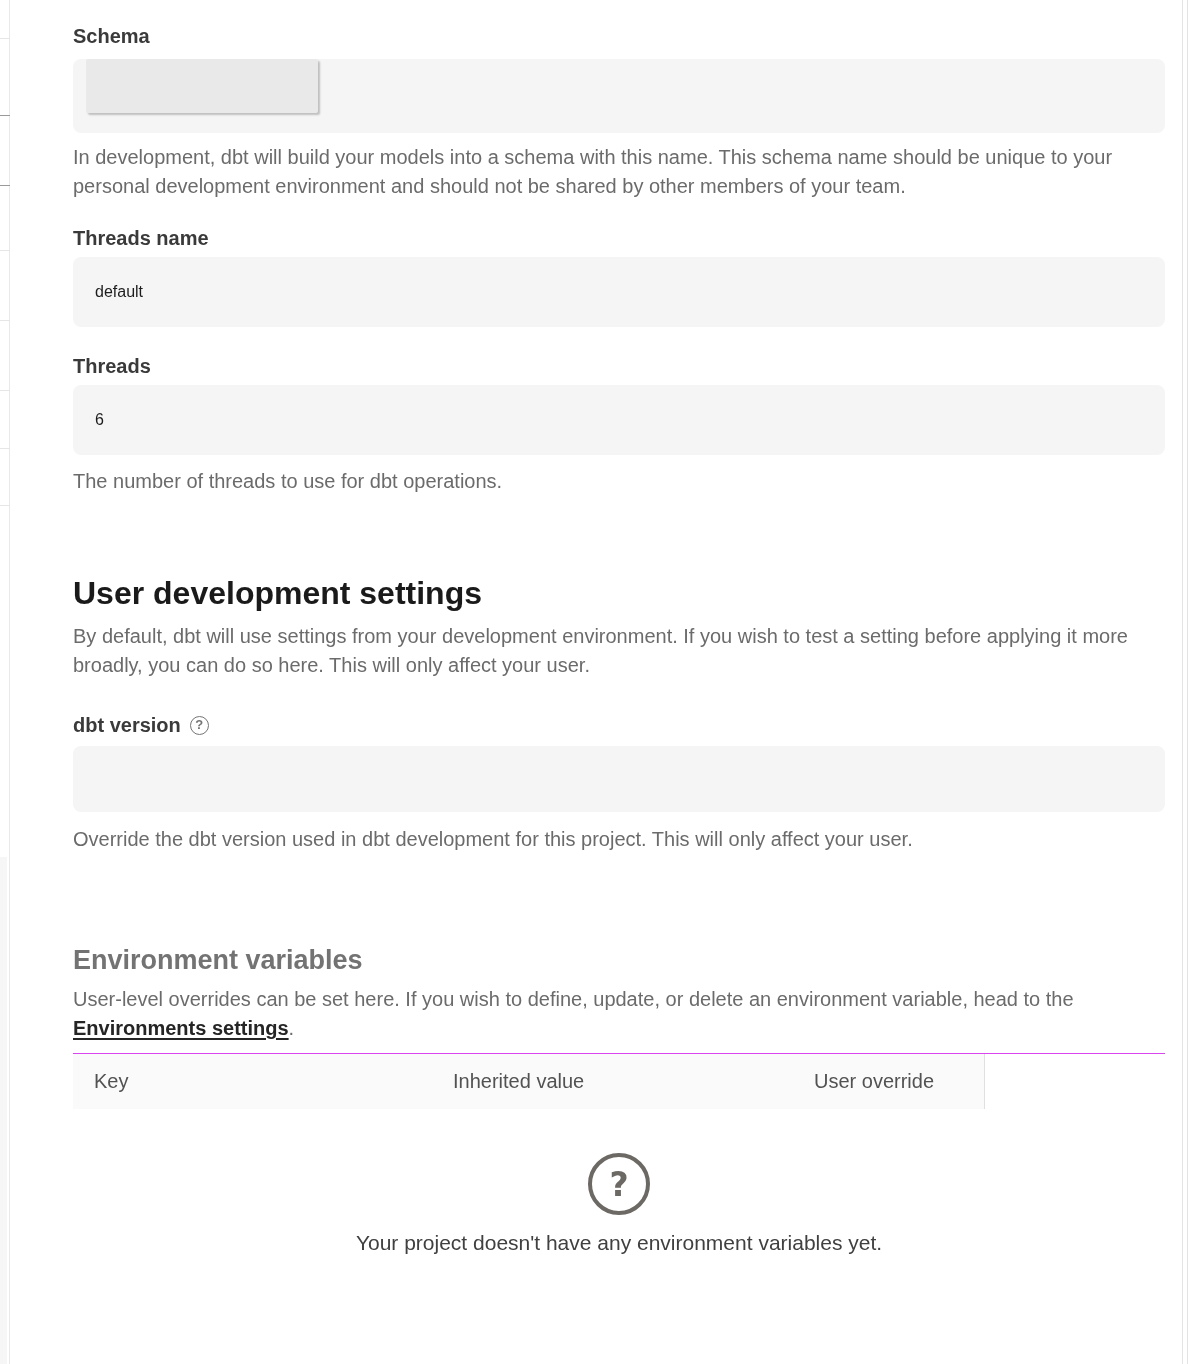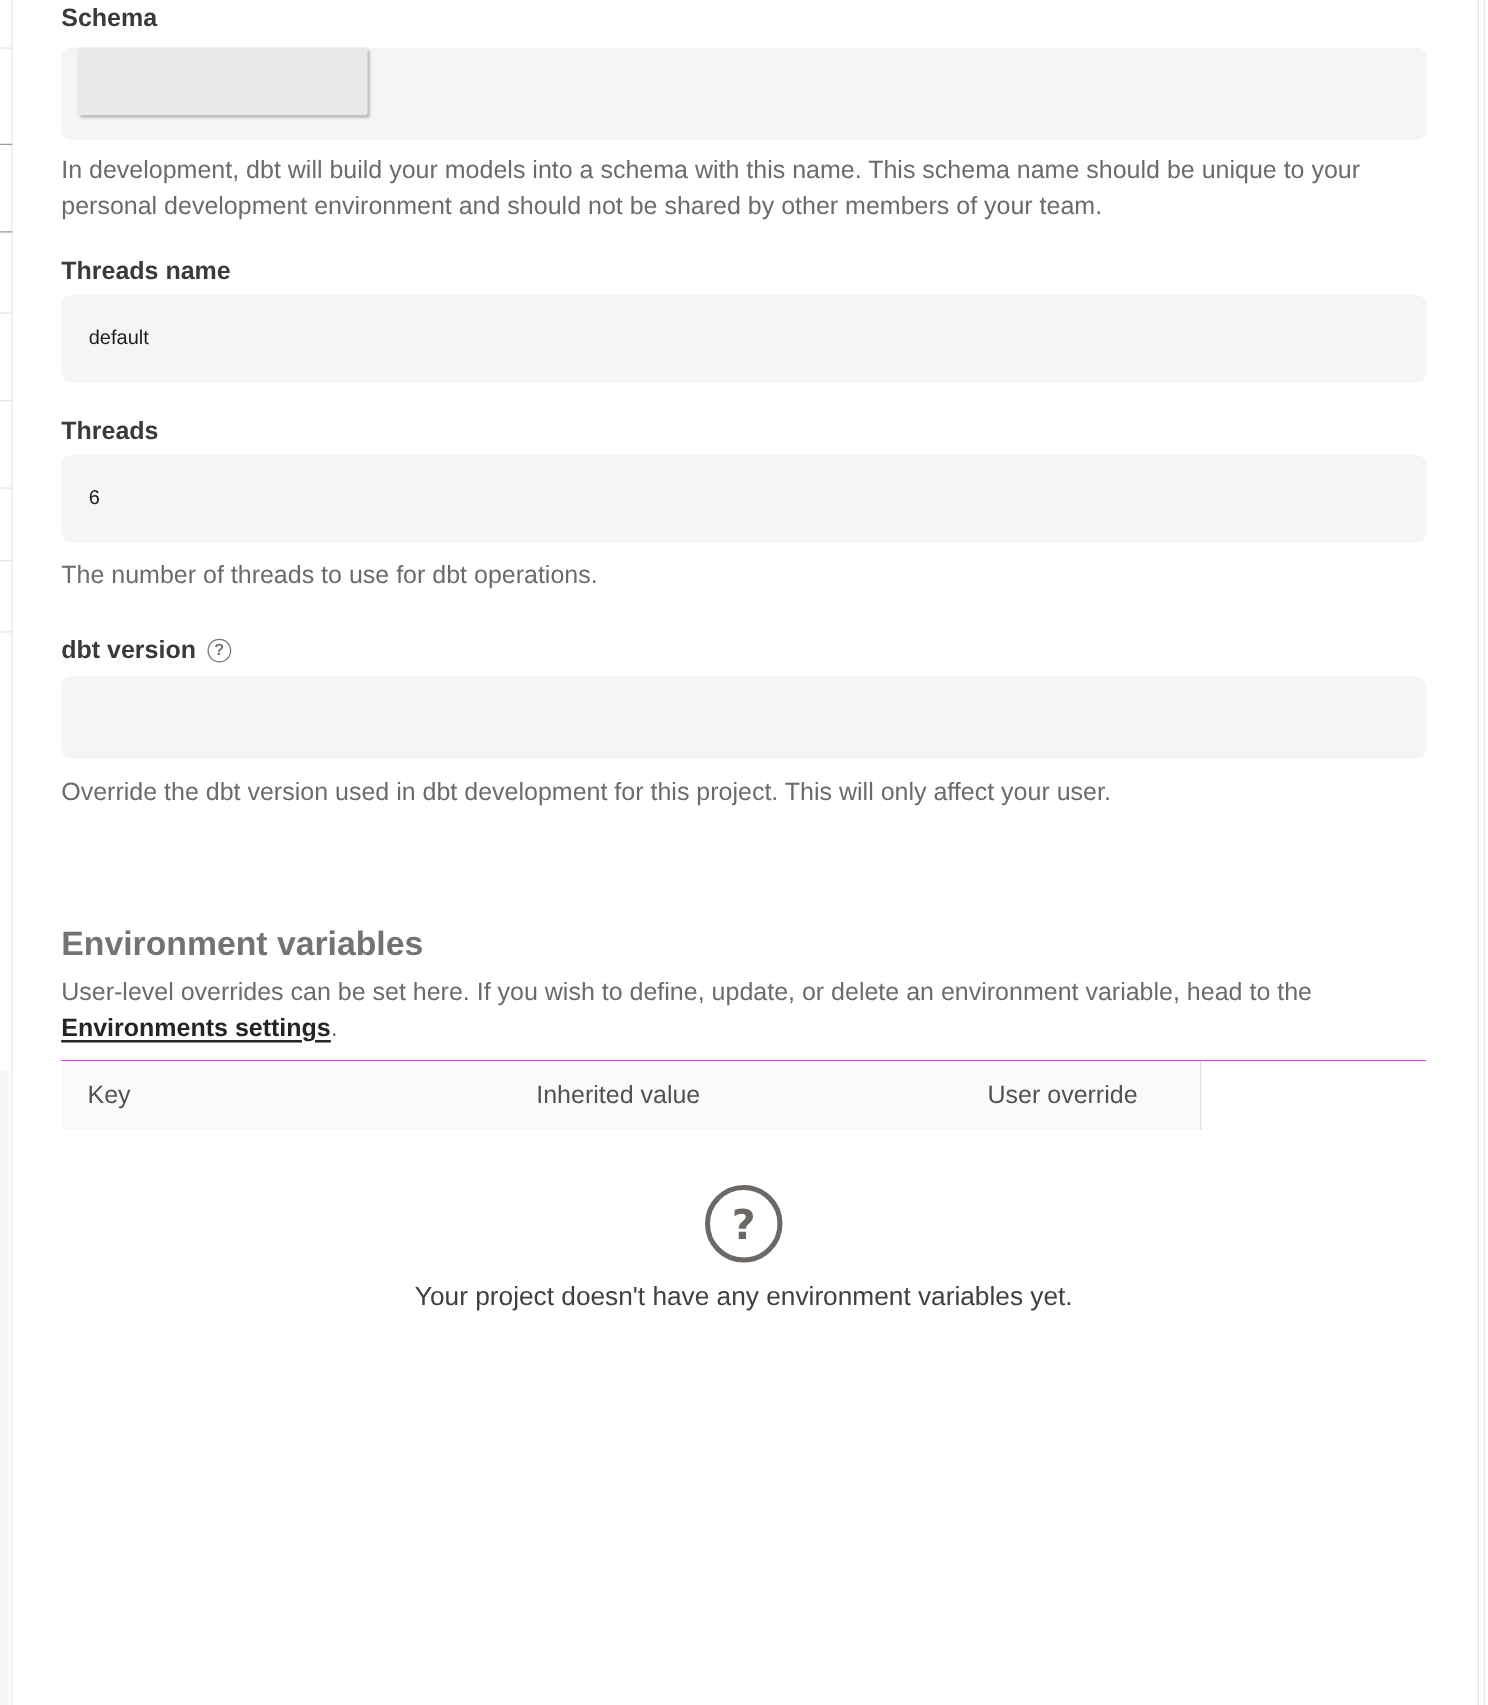--- a/index.html
+++ b/index.html
@@ -21,21 +21,21 @@
   .strip-line { position: absolute; left: 0; width: 10px; height: 1px; }
   .strip-line.light { background: #e6e6e6; }
   .strip-line.dark  { background: #9a9a9a; }
   .strip-fill { position: absolute; left: 0; top: 857px; bottom: 0; width: 7px; background: #f6f6f6; }
 
   
   .scrollbar-track { position: absolute; top: 0; right: 2px; width: 6px; height: 100%; background: #ffffff;
     border-left: 1px solid #e4e4e4; border-right: 1px solid #e4e4e4; }
 
   
-  .content { margin-left: 49px; width: 1092px; padding-top: 2px; }
+  .content { margin-left: 73px; width: 1092px; padding-top: 23px; }
 
   .field-label {
     font-size: 20px; font-weight: 600; color: #3a3a3a; line-height: 26px;
     display: flex; align-items: center;
   }
   .input-box, .text-input {
     display: block; width: 100%; height: 70px;
     background: #f5f5f6; border: none; border-radius: 8px;
   }
   .text-input {
@@ -134,20 +134,22 @@
   </div>
   <p class="help-text mt-help-schema">In development, dbt will build your models into a schema with this name. This schema name should be unique to your personal development environment and should not be shared by other members of your team.</p>
 
   <div class="field-label label-target">Threads name</div>
   <input class="text-input input-target" type="text" value="default" style="">
 
   <div class="field-label label-threads">Threads</div>
   <input class="text-input input-threads" type="text" value="6" style="">
   <p class="help-text mt-help-threads">The number of threads to use for dbt operations.</p>
 
+  <h1 class="section-title">User development settings</h1>
+  <p class="help-text mt-dev-desc">By default, dbt will use settings from your development environment. If you wish to test a setting before applying it more broadly, you can do so here. This will only affect your user.</p>
 
   <div class="field-label label-dbt-version">
     <span>dbt version</span>
     <span class="help-icon">?</span>
   </div>
   <input class="text-input input-dbt-version" type="text" value="" style="">
   <p class="help-text mt-help-dbt">Override the dbt version used in dbt development for this project. This will only affect your user.</p>
 
   <h2 class="section-title2">Environment variables</h2>
   <p class="help-text mt-env-desc"><span>User-level overrides can be set here. If you wish to define, update, or delete an environment variable, head to the </span><span class="env-link">Environments settings</span><span>.</span></p>

